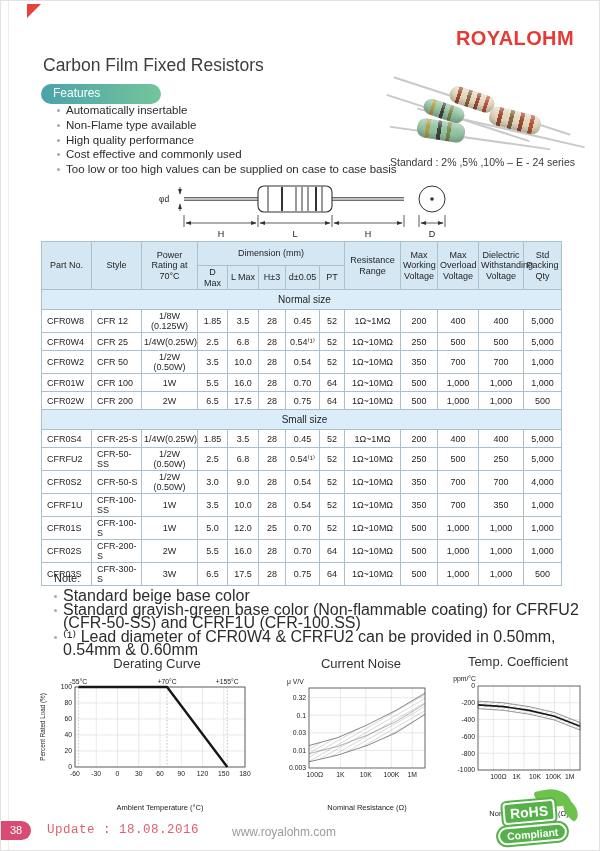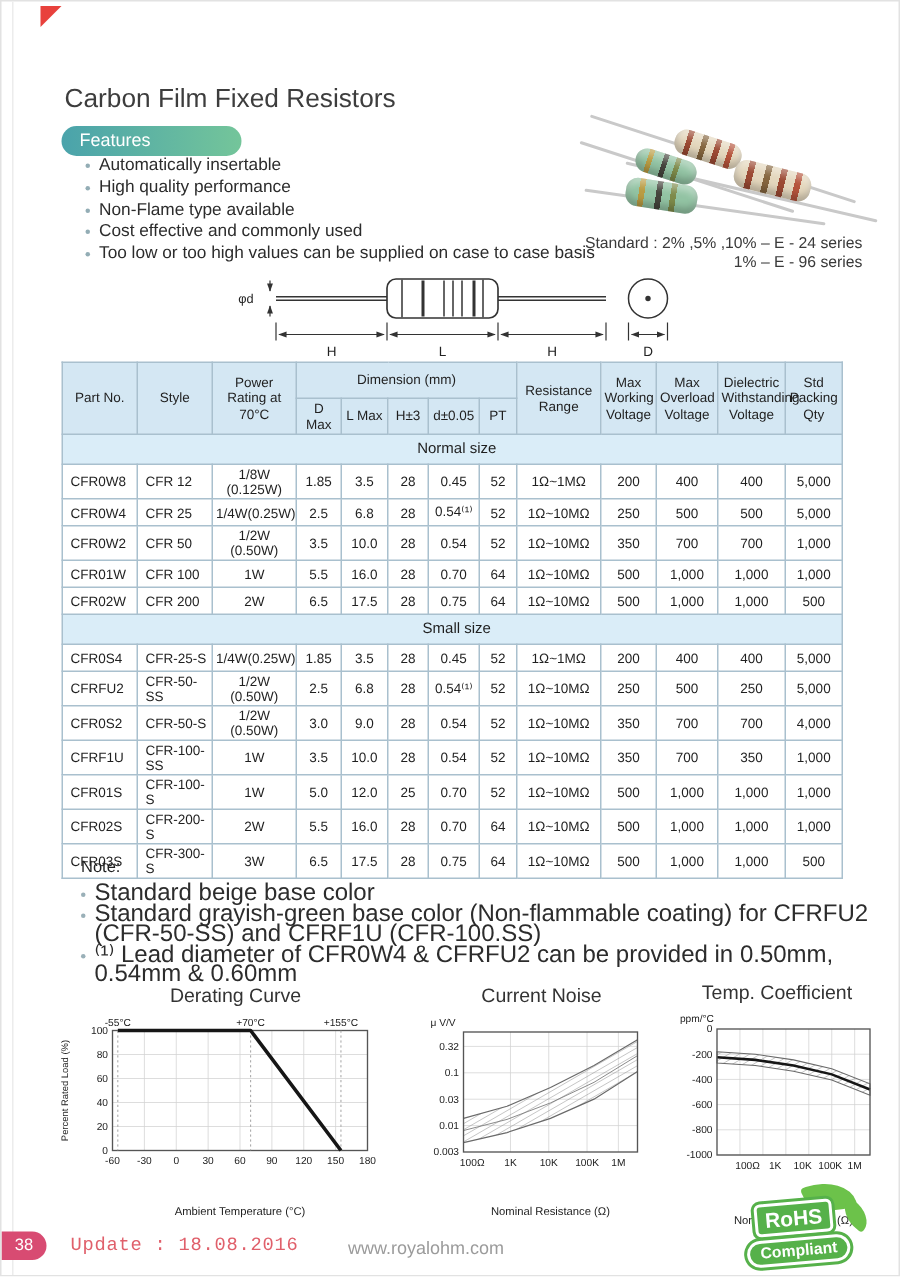--- a/index.html
+++ b/index.html
@@ -56,45 +56,45 @@
   .rohs-pill{position:absolute;left:0;top:37px;background:#56b14a;color:#fff;font-weight:bold;font-size:10.5px;line-height:12px;
     padding:1px 7px;border:2px solid #fff;box-shadow:0 0 0 2px #56b14a;border-radius:10px;transform:rotate(-5deg)}
 </style>
 </head>
 <body>
 
 <div class="page">
   <div class="edge-line"></div>
   <div class="corner-marker"></div>
 
+  <div class="brand">ROYALOHM</div>
   <div class="page-title">Carbon Film Fixed Resistors</div>
 
   <div class="features-pill">Features</div>
   <ul class="features-list" id="features-list">
       <li>Automatically insertable</li>
+      <li>Non-Flame type available</li>
       <li>High quality performance</li>
-      <li>Non-Flame type available</li>
       <li>Cost effective and commonly used</li>
       <li>Too low or too high values can be supplied on case to case basis</li>
     </ul>
 
   <div class="photo">
     <div class="lead" style="left:2px;top:26px;width:186px;transform:rotate(18deg)"></div>
     <div class="lead" style="left:-4px;top:38px;width:150px;transform:rotate(18deg)"></div>
     <div class="lead" style="left:28px;top:48px;width:172px;transform:rotate(13deg)"></div>
     <div class="lead" style="left:2px;top:58px;width:162px;transform:rotate(8deg)"></div>
     <div class="resistor res-beige" style="left:62px;top:12px;width:46px;height:17px;transform:rotate(18deg)"></div>
     <div class="resistor res-green" style="left:36px;top:24px;width:42px;height:16px;transform:rotate(18deg)"></div>
     <div class="resistor res-beige" style="left:102px;top:32px;width:52px;height:19px;transform:rotate(14deg)"></div>
     <div class="resistor res-green" style="left:30px;top:42px;width:48px;height:19px;transform:rotate(9deg)"></div>
   </div>
 
   <div class="standard-note">
     <div>Standard : 2%  ,5%  ,10% – E - 24 series</div>
-    <div>1% – E - 96 series</div>
   </div>
 
   <svg class="dim-diagram" width="320" height="64" viewBox="0 0 320 64">
     <defs>
       <marker id="ar" viewBox="0 0 10 10" refX="9" refY="5" markerWidth="7" markerHeight="7" orient="auto-start-reverse">
         <path d="M0,1.5L10,5L0,8.5z" fill="#333"></path>
       </marker>
     </defs>
     <text x="28" y="25" font-size="8.5" fill="#222" text-anchor="middle">φd</text>
     <line x1="44" y1="10" x2="44" y2="17" stroke="#333" stroke-width="0.8" marker-end="url(#ar)"></line>

